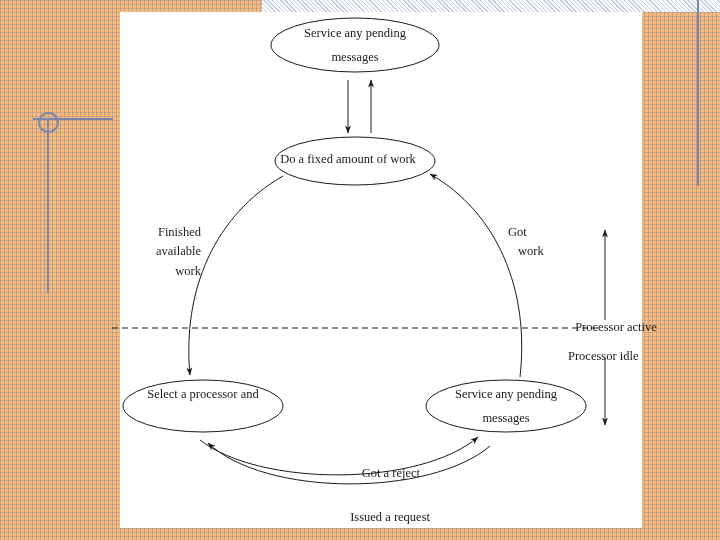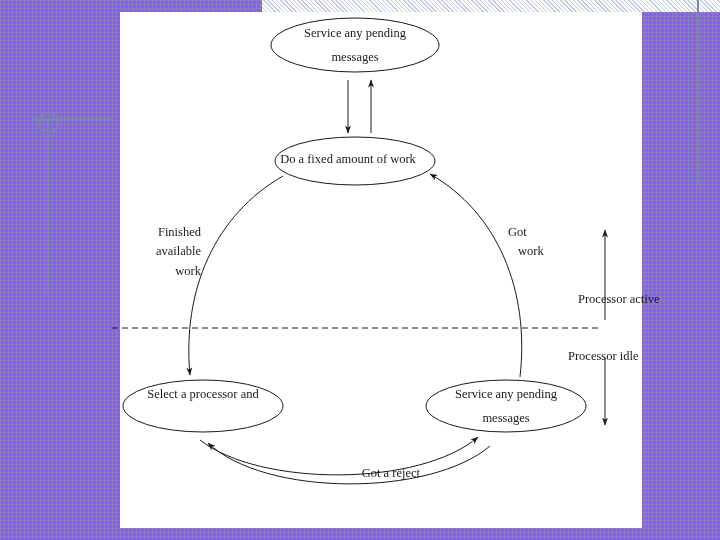--- a/index.html
+++ b/index.html
@@ -5,21 +5,21 @@
   html, body {
     margin: 0;
     padding: 0;
     background: #ffffff;
   }
   #page {
     position: relative;
     width: 720px;
     height: 540px;
     overflow: hidden;
-    background: #8b5cf6;
+    background: #fdba74;
     font-family: "Liberation Serif", "DejaVu Serif", serif;
   }
   
   .grid-layer {
     position: absolute;
     left: 0; top: 0;
     width: 720px; height: 540px;
     background-image:
       repeating-linear-gradient(to right,
          rgba(140,145,170,0.55) 0px, rgba(140,145,170,0.55) 1px,
@@ -171,22 +171,25 @@
 
   <div class="edge-label" style="left:500px; top:223px; width:64px; text-align:left;">
     <div style="padding-left:8px;">Got</div>
     <div style="padding-left:18px;">work</div>
   </div>
 
   <div class="edge-label" style="left:310px; top:464px; width:110px;">
     <div>Got a reject</div>
   </div>
 
+  <div class="edge-label" style="left:300px; top:508px; width:130px;">
+    <div>Issued a request</div>
+  </div>
 
-  <div class="edge-label" style="left:561px; top:290px; width:110px; text-align:left;margin-left:17px;">
+  <div class="edge-label" style="left:561px; top:318px; width:110px; text-align:center;">
     <div>Processor active</div>
   </div>
 
   <div class="edge-label" style="left:568px; top:347px; width:110px; text-align:left;">
     <div>Processor idle</div>
   </div>
 
 </div>
 
 </body></html>

